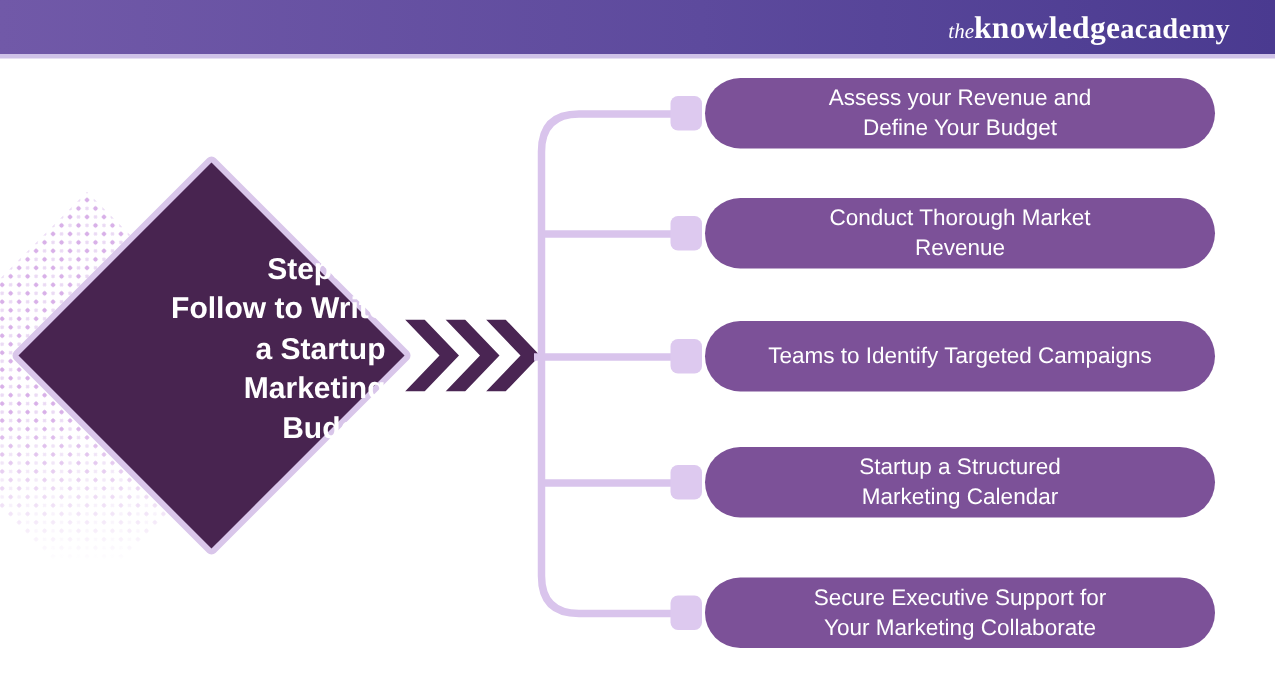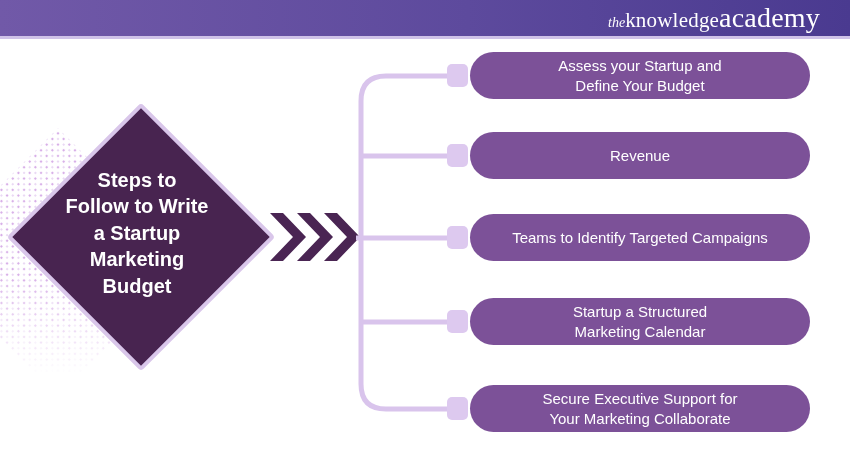--- a/index.html
+++ b/index.html
@@ -9,22 +9,22 @@
   }
   
   .header{
     position:absolute;left:0;top:0;width:850px;height:36px;
     background:linear-gradient(90deg,#7159a8 0%,#5d4a9d 55%,#4a3a90 100%);
     border-bottom:3px solid #cfc2e8;
     display:flex;align-items:center;justify-content:flex-end;
   }
   .logo{color:#ffffff;font-family:"Liberation Serif",serif;padding-right:30px;white-space:nowrap;}
   .logo .the{font-style:italic;font-size:14px;font-weight:400;}
-  .logo .knowledge{font-size:21px;font-weight:400;letter-spacing:.2px;}
-  .logo .academy{font-size:28px;font-weight:400;letter-spacing:.2px;}
+  .logo .knowledge{font-size:21px;font-weight:700;letter-spacing:.2px;}
+  .logo .academy{font-size:19px;font-weight:700;letter-spacing:.2px;}
   
   .dots{
     position:absolute;left:-37px;top:167px;width:190px;height:190px;
     transform:rotate(45deg);
     background-image:
       radial-gradient(#d5acе6 0,#d8b0e8 1.3px,transparent 1.6px),
       radial-gradient(#ead9f4 1px,transparent 1.3px);
     background-image:
       radial-gradient(#d8b0e8 1.3px,transparent 1.6px),
       radial-gradient(#ead9f4 1px,transparent 1.3px);
@@ -34,21 +34,21 @@
     mask-image:linear-gradient(to bottom right,#000 55%,transparent 92%);
   }
   
   .diamond{
     position:absolute;left:46px;top:142px;width:182px;height:182px;
     background:#482450;border:4px solid #d9c6ea;border-radius:4px;
     transform:rotate(45deg);
   }
   .diamond-text{
     position:absolute;left:17px;top:142px;width:240px;height:182px;
-    display:flex;flex-direction:column;align-items:center;justify-content:center;
+    display:flex;flex-direction:column;align-items:flex-end;justify-content:center;
     color:#ffffff;font-size:20px;font-weight:700;line-height:26.5px;text-align:center;
   }
   
   .chevrons{position:absolute;left:270px;top:213px;}
   
   .tree{position:absolute;left:350px;top:45px;}
   .node{
     position:absolute;left:447px;width:21px;height:23px;
     background:#ddc9ef;border-radius:5px;
   }
@@ -100,24 +100,25 @@
     </g>
   </svg>
 
   <div class="node" style="top:64px"></div>
   <div class="node" style="top:144px"></div>
   <div class="node" style="top:226px"></div>
   <div class="node" style="top:310px"></div>
   <div class="node" style="top:397px"></div>
 
   <div class="pill" style="top:52px">
-    <div>Assess your Startup and</div>
+    <div>Assess your Revenue and</div>
     <div>Define Your Budget</div>
   </div>
   <div class="pill" style="top:132px">
+    <div>Conduct Thorough Market</div>
     <div>Revenue</div>
   </div>
   <div class="pill" style="top:214px">
     <div>Teams to Identify Targeted Campaigns</div>
   </div>
   <div class="pill" style="top:298px">
     <div>Startup a Structured</div>
     <div>Marketing Calendar</div>
   </div>
   <div class="pill" style="top:385px">

